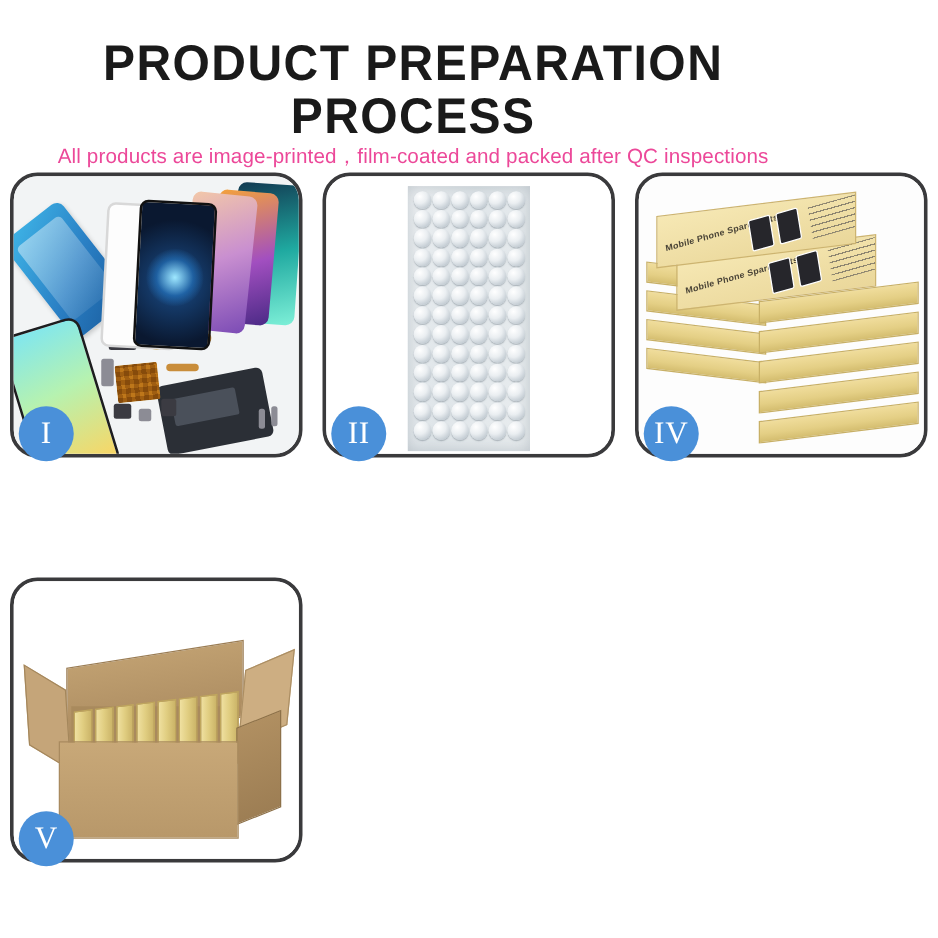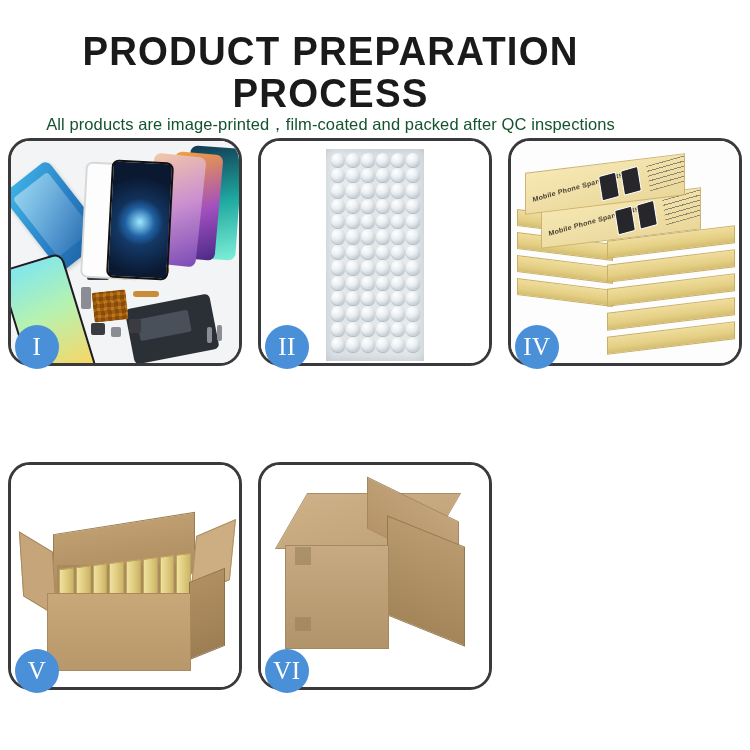--- a/index.html
+++ b/index.html
@@ -18,21 +18,21 @@
     font-weight:700;
     letter-spacing:1.2px;
     color:#1a1a1a;
     line-height:1.05;
     font-stretch:condensed;
     transform:scaleX(0.96);
   }
   #page-subtitle {
     margin-top:0;
     font-size:16.5px;
-    color:#14532d;
+    color:#ec4899;
     letter-spacing:0.1px;
     font-weight:400;
   }
 
   
   #panel-grid {
     position:absolute;
     left:8px; top:138px;
     width:734px; height:552px;
     display:grid;
@@ -486,25 +486,14 @@
         <div class="yrow"></div>
         <div class="yrow"></div>
         <div class="yrow"></div>
       </div>
       <div class="car-side"></div>
       <div class="car-front"></div>
     </div>
     <div class="badge">V</div>
   </div>
 
-  <div class="panel p6">
-    <div class="panel-inner">
-      <div class="sealed-top"></div>
-      <div class="sealed-top2"></div>
-      <div class="sealed-side"></div>
-      <div class="sealed-front"></div>
-      <div class="tape" style="left:34px; top:82px; width:16px; height:18px;"></div>
-      <div class="tape" style="left:34px; top:152px; width:16px; height:14px;"></div>
-    </div>
-    <div class="badge">VI</div>
-  </div>
 
 </div>
 
 </body></html>

